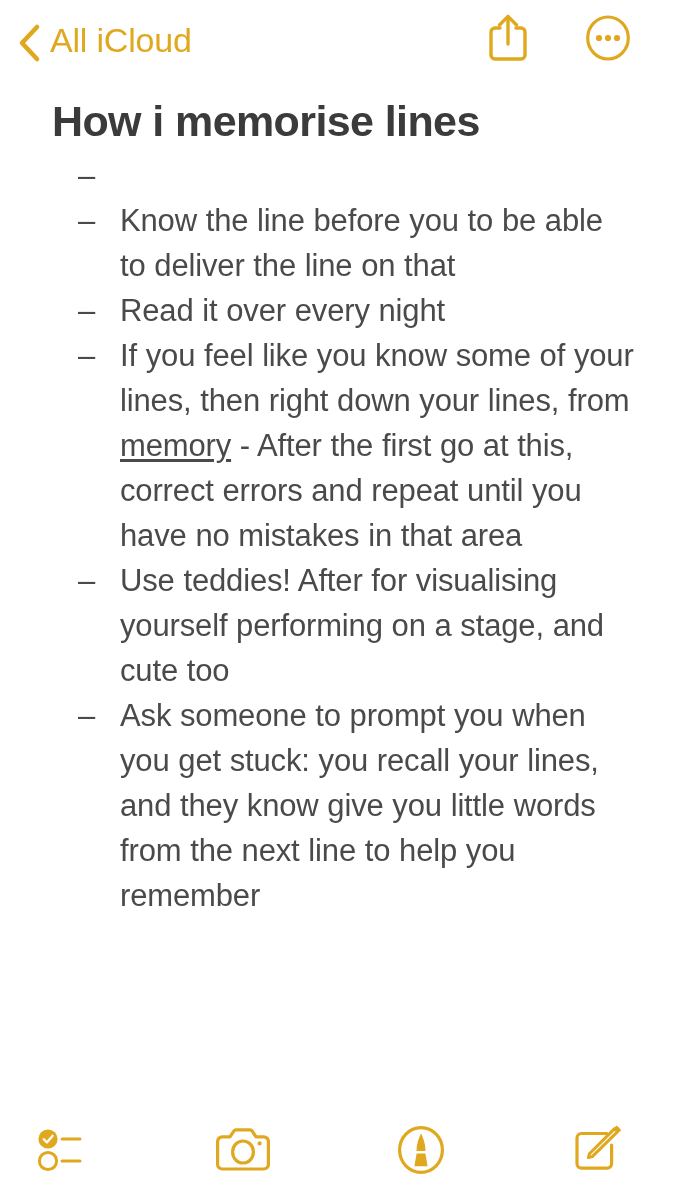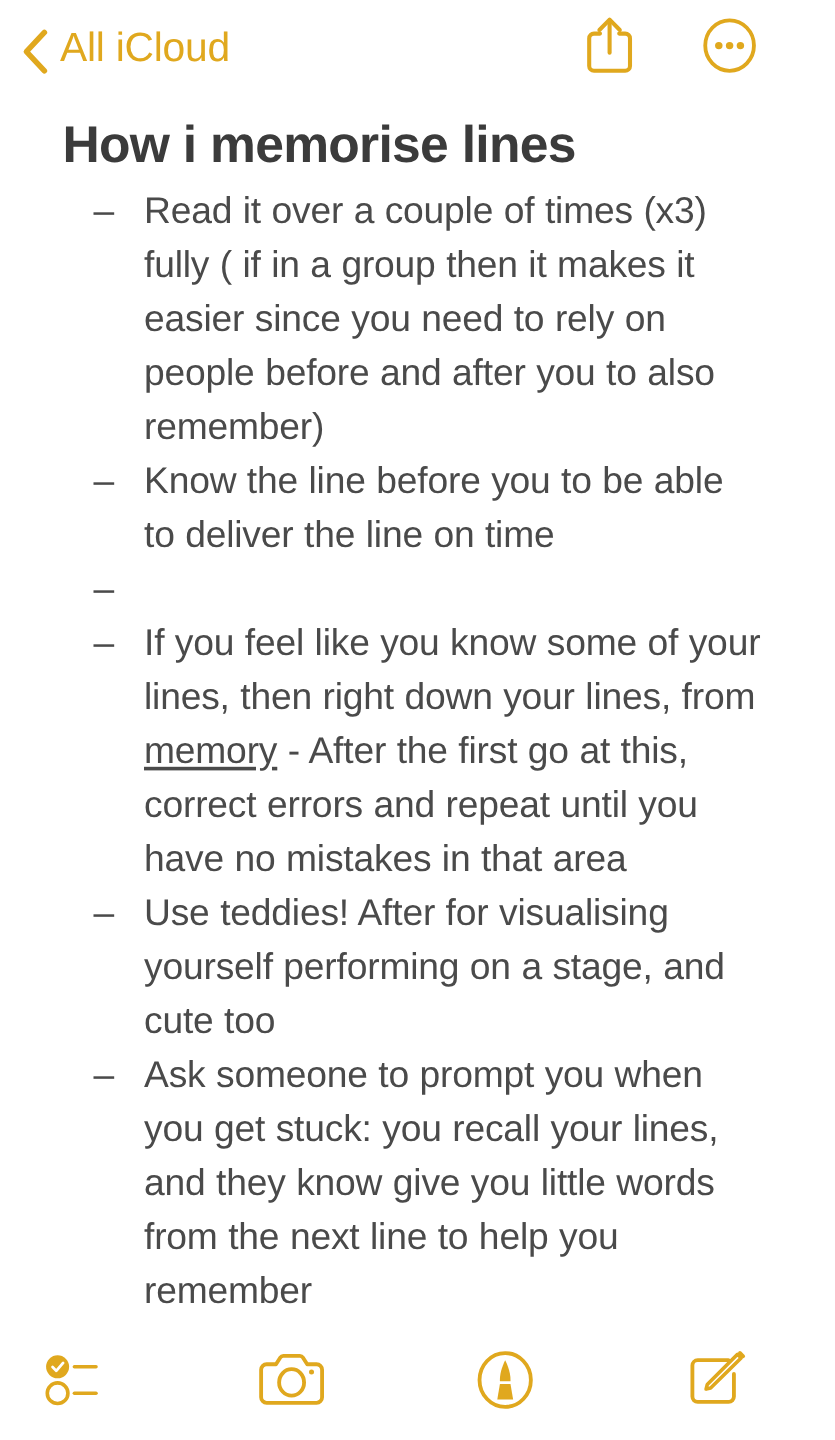--- a/index.html
+++ b/index.html
@@ -198,30 +198,30 @@
   </div>
 
   <div class="note-scroll">
 
     <div class="note-title">How i memorise lines</div>
 
     <ul class="bullet-list">
 
       <li class="bullet-item">
         <span class="bullet-dash">–</span>
-        <span class="bullet-text">Read it over a couple of times (x3) fully ( if in a group then it makes it easier since you need to rely on people before and after you to also remember)</span>
-      </li>
-
-      <li class="bullet-item">
-        <span class="bullet-dash">–</span>
-        <span class="bullet-text">Know the line before you to be able to deliver the line on time</span>
-      </li>
-
-      <li class="bullet-item">
-        <span class="bullet-dash">–</span>
+      </li>
+
+      <li class="bullet-item">
+        <span class="bullet-dash">–</span>
+        <span class="bullet-text">Know the line before you to be able to deliver the line on that</span>
+      </li>
+
+      <li class="bullet-item">
+        <span class="bullet-dash">–</span>
+        <span class="bullet-text">Read it over every night</span>
       </li>
 
       <li class="bullet-item">
         <span class="bullet-dash">–</span>
         <span class="bullet-text"><span>If you feel like you know some of your lines, then right down your lines, from </span><u>memory</u><span> - After the first go at this, correct errors and repeat until you have no mistakes in that area</span></span>
       </li>
 
       <li class="bullet-item">
         <span class="bullet-dash">–</span>
         <span class="bullet-text">Use teddies! After for visualising yourself performing on a stage, and cute too</span>

